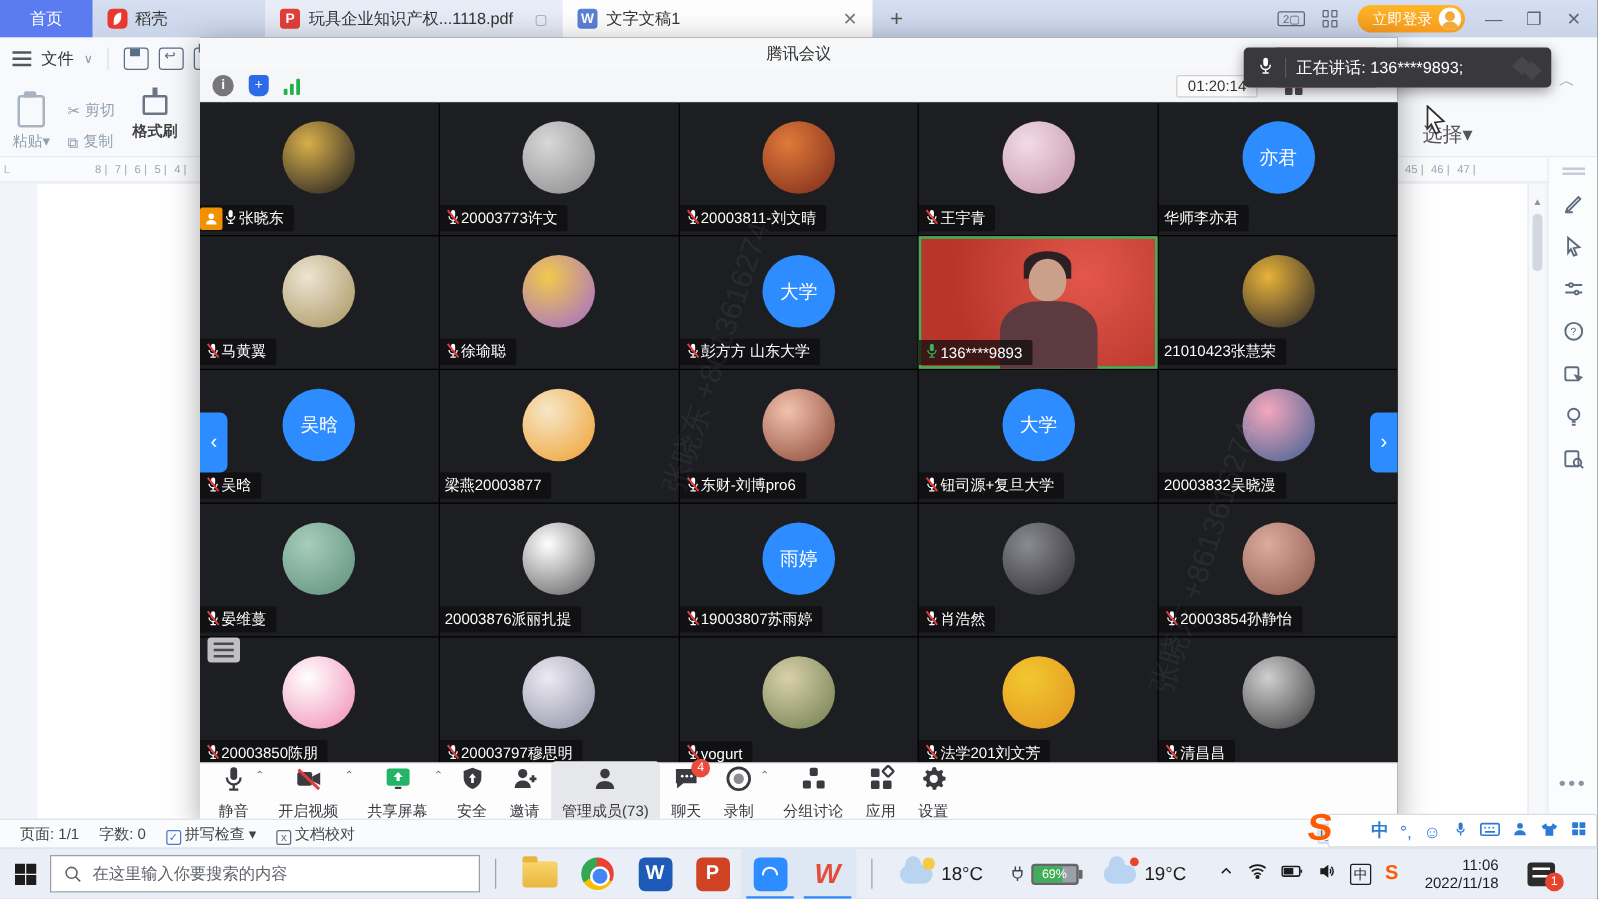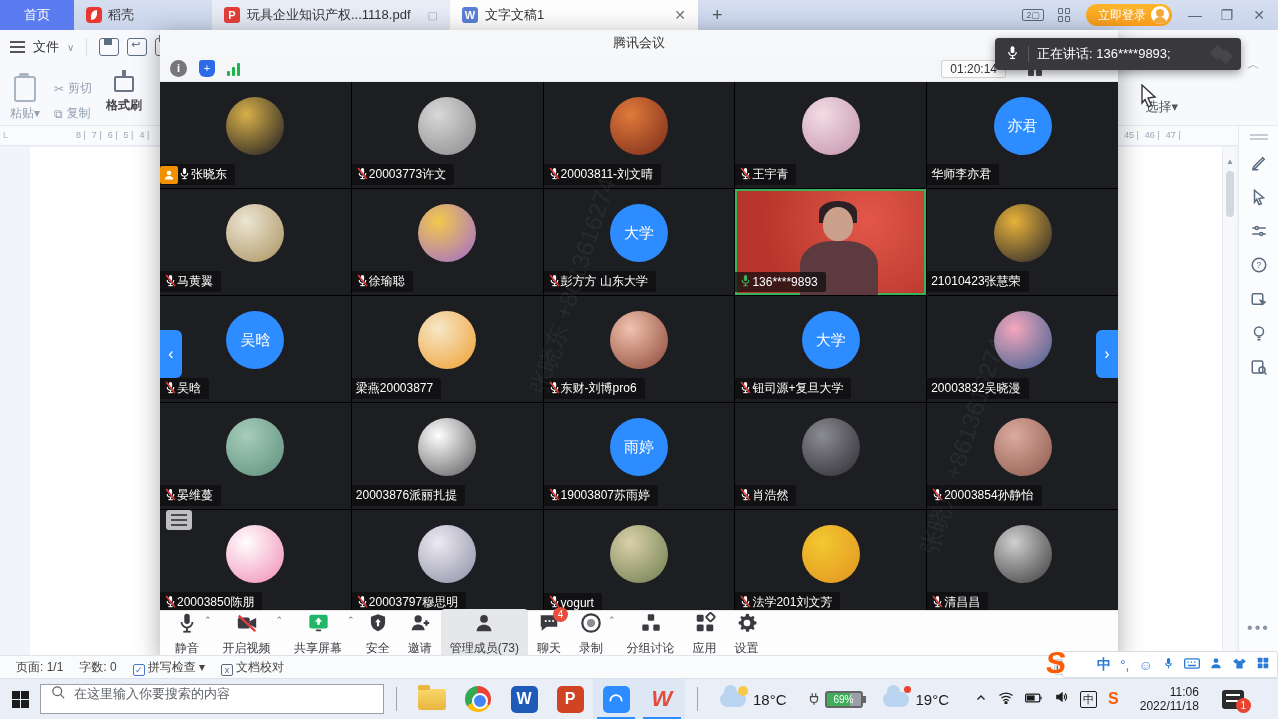--- a/index.html
+++ b/index.html
@@ -48,21 +48,21 @@
   .ric.print:after { content:""; position:absolute; left:3px; top:-4px; width:10px; height:5px; border:1.5px solid #5c6e84; }
   .clip-group { position:absolute; left:10px; top:46px; display:flex; gap:14px; color:#93a0b0; font-size:12px; }
   .clip-col { display:flex; flex-direction:column; align-items:center; }
   .clipboard { width:22px; height:26px; border:2px solid #a9b4c2; border-radius:3px; position:relative; margin-bottom:3px;}
   .clipboard:after { content:""; position:absolute; left:3px; top:-5px; width:10px; height:5px; background:#a9b4c2; border-radius:2px;}
   .cutcopy { display:flex; flex-direction:column; gap:8px; padding-top:4px; }
   .cutcopy span { display:flex; align-items:center; gap:4px; }
   .brush { width:20px; height:16px; border:2px solid #6a7685; border-radius:2px; position:relative; margin-bottom:5px; }
   .brush:after { content:""; position:absolute; left:6px; top:-8px; width:4px; height:6px; background:#6a7685; }
   .fmt-label { color:#444; font-weight:bold; }
-  .select-area { position:absolute; right:100px; top:68px; font-size:13px; color:#555; }
+  .select-area { position:absolute; right:100px; top:68px; font-size:16px; color:#555; }
   .collapse-chev { position:absolute; right:18px; top:26px; color:#8a94a4; font-size:13px; }
 
   .ruler { position:absolute; left:0; top:126px; width:1278px; height:20px; background:#fafbfd;
            border-bottom:1px solid #e3e8ef; font-size:9px; color:#9aa8b8; }
   .ruler .nums { position:absolute; top:4px; display:flex; gap:6px; }
   .corner-l { position:absolute; left:3px; top:4px; color:#b0b8c4; }
 
   .doc-bg { position:absolute; left:0; top:147px; width:1278px; height:508px; background:#f1f4f8; }
   .page-left { position:absolute; left:30px; top:147px; width:130px; height:508px; background:#ffffff; }
   .page-right { position:absolute; left:1118px; top:147px; width:104px; height:508px; background:#ffffff; }
@@ -151,21 +151,21 @@
   .toast .tlogo { margin-left:auto; display:flex; gap:2px; }
   .toast .tlogo i { width:11px; height:11px; background:#47474b; transform:rotate(45deg); }
 
   
   .taskbar { position:absolute; left:0; top:678px; width:1278px; height:41px; background:#e9eef7;
              display:flex; align-items:center; border-top:1px solid #dbe2ee; }
   .startbtn { width:40px; display:flex; justify-content:center; }
   .winlogo { width:17px; height:17px; display:grid; grid-template-columns:8px 8px; gap:1px; }
   .winlogo i { background:#1c1c1c; }
   .searchbox { width:344px; height:30px; background:#fff; border:1px solid #9aa0aa; display:flex;
-               align-items:flex-start; gap:8px; padding:0 10px; font-size:13px; color:#5f6368; }
+               align-items:center; gap:8px; padding:0 10px; font-size:13px; color:#5f6368; }
   .tb-sep { width:1px; height:24px; background:#9aa4b4; margin:0 12px; }
   .tb-icon { width:46px; height:41px; display:flex; align-items:center; justify-content:center; position:relative; }
   .tb-icon.open { background:#dee7f4; }
   .tb-icon.open:after { content:""; position:absolute; left:4px; bottom:0; width:38px; height:3px; background:#2d8cff; }
   .app28 { width:27px; height:27px; border-radius:5px; color:#fff; font-weight:bold; font-size:16px;
            display:flex; align-items:center; justify-content:center; }
   .folder { width:28px; height:21px; background:linear-gradient(#f9d76a,#eab53f); border-radius:3px; position:relative; }
   .folder:before { content:""; position:absolute; left:0; top:-4px; width:12px; height:5px; background:#eab53f; border-radius:2px 2px 0 0; }
   .chrome { width:26px; height:26px; border-radius:50%;
             background:conic-gradient(#ea4335 0 33%, #fbbc05 33% 66%, #34a853 66% 100%); position:relative; }

